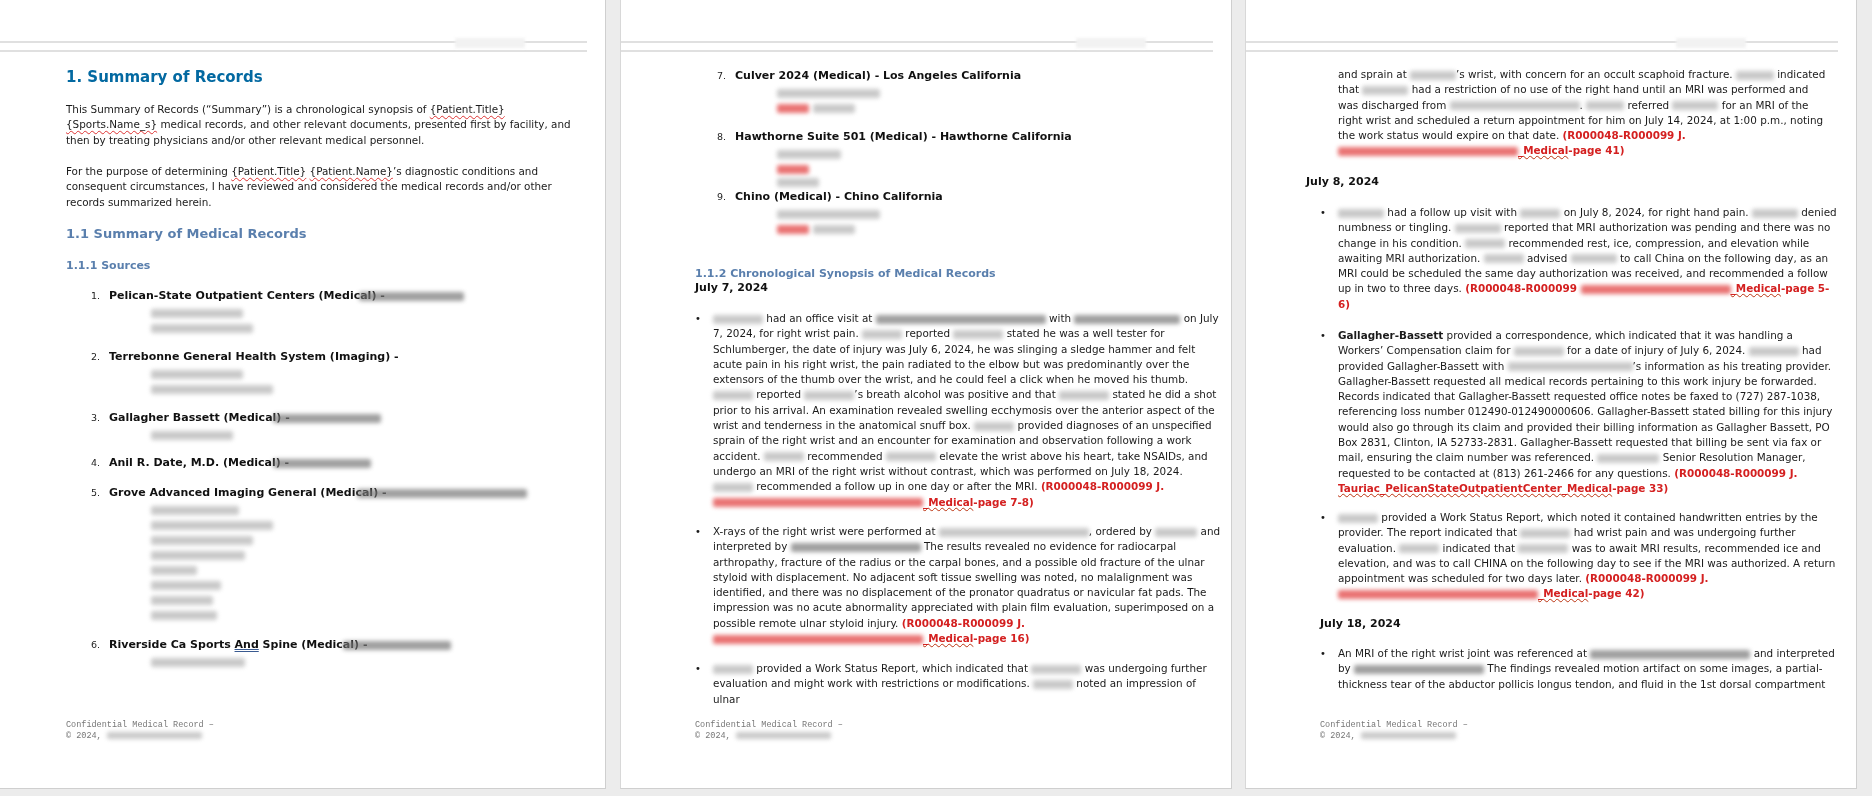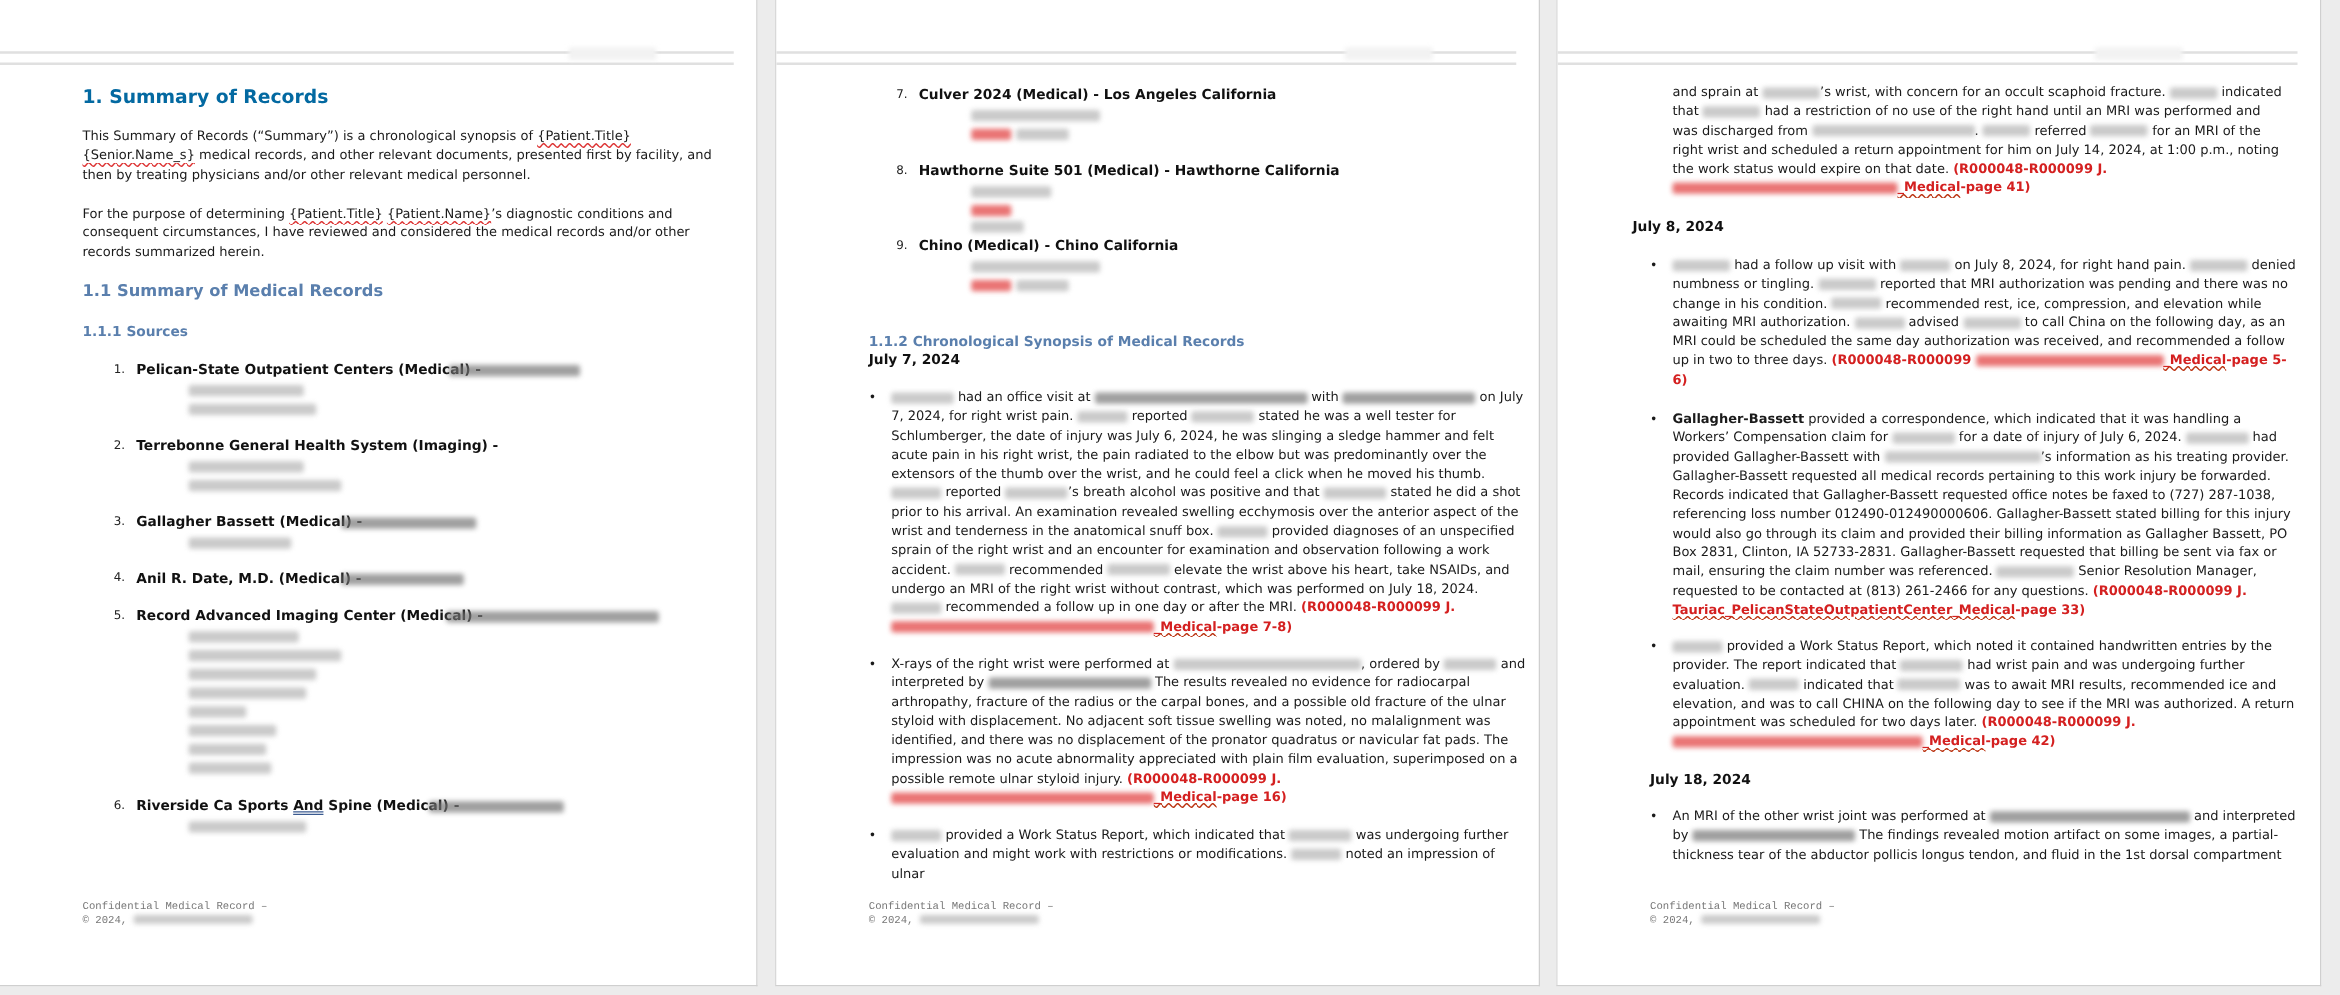--- a/index.html
+++ b/index.html
@@ -72,21 +72,21 @@
 </head>
 <body>
 
 <div class="page" id="page1">
   <div class="header-rule"></div>
   <div class="header-tag" style="left:455px"></div>
 
   <h1 class="sec" style="left:66px;top:68px">1. Summary of Records</h1>
 
   <p class="body" style="left:66px;top:102px;width:510px">
-    <span>This Summary of Records (“Summary”) is a chronological synopsis of </span><span class="tmpl">{Patient.Title}</span> <span class="tmpl">{Senior.Name_s}</span><span> medical records, and other relevant documents, presented first by facility, and then by treating physicians and/or other relevant medical personnel.</span>
+    <span>This Summary of Records (“Summary”) is a chronological synopsis of </span><span class="tmpl">{Patient.Title}</span> <span class="tmpl">{Sports.Name_s}</span><span> medical records, and other relevant documents, presented first by facility, and then by treating physicians and/or other relevant medical personnel.</span>
   </p>
 
   <p class="body" style="left:66px;top:164px;width:510px">
     <span>For the purpose of determining </span><span class="tmpl">{Patient.Title}</span> <span class="tmpl">{Patient.Name}</span><span>’s diagnostic conditions and consequent circumstances, I have reviewed and considered the medical records and/or other records summarized herein.</span>
   </p>
 
   <h2 class="sub" style="left:66px;top:226px">1.1 Summary of Medical Records</h2>
   <h3 class="subsub" style="left:66px;top:259px">1.1.1 Sources</h3>
 
   <div class="src-item" style="left:91px;top:289px">
@@ -118,21 +118,21 @@
   </div>
 
   <div class="src-item" style="left:91px;top:456px">
     <span class="src-num">4.</span>
     <span class="src-title">Anil R. Date, M.D. (Medical) -</span>
     <span class="redact dark" style="position:absolute;left:182px;top:3px;width:98px"></span>
   </div>
 
   <div class="src-item" style="left:91px;top:486px">
     <span class="src-num">5.</span>
-    <span class="src-title">Record Advanced Imaging Center (Medical) -</span>
+    <span class="src-title">Grove Advanced Imaging General (Medical) -</span>
     <span class="redact dark" style="position:absolute;left:266px;top:3px;width:170px"></span>
     <div class="src-people" style="top:17px">
       <span class="src-person"><span class="redact" style="width:88px"></span></span>
       <span class="src-person"><span class="redact" style="width:122px"></span></span>
       <span class="src-person"><span class="redact" style="width:102px"></span></span>
       <span class="src-person"><span class="redact" style="width:94px"></span></span>
       <span class="src-person"><span class="redact" style="width:46px"></span></span>
       <span class="src-person"><span class="redact" style="width:70px"></span></span>
       <span class="src-person"><span class="redact" style="width:62px"></span></span>
       <span class="src-person"><span class="redact" style="width:66px"></span></span>
@@ -229,20 +229,20 @@
 
   <div class="bul" style="left:92px;top:510px;width:500px">
     <span class="dot">•</span>
     <span class="redact" style="width:40px"></span><span> provided a Work Status Report, which noted it contained handwritten entries by the provider.  The report indicated that </span><span class="redact" style="width:50px"></span><span> had wrist pain and was undergoing further evaluation.  </span><span class="redact" style="width:40px"></span><span> indicated that </span><span class="redact" style="width:50px"></span><span> was to await MRI results, recommended ice and elevation, and was to call CHINA on the following day to see if the MRI was authorized.  A return appointment was scheduled for two days later.  </span><span class="cite"><span>(R000048-R000099 J.</span> <span class="redact red" style="width:200px"></span><span class="wav">_Medical</span><span>-page 42)</span></span>
   </div>
 
   <div class="date-h" style="left:74px;top:617px">July 18, 2024</div>
 
   <div class="bul" style="left:92px;top:646px;width:500px">
     <span class="dot">•</span>
-    <span>An MRI of the other wrist joint was performed at </span><span class="redact dark" style="width:160px"></span><span> and interpreted by </span><span class="redact dark" style="width:130px"></span><span>  The findings revealed motion artifact on some images, a partial-thickness tear of the abductor pollicis longus tendon, and fluid in the 1st dorsal compartment</span>
+    <span>An MRI of the right wrist joint was referenced at </span><span class="redact dark" style="width:160px"></span><span> and interpreted by </span><span class="redact dark" style="width:130px"></span><span>  The findings revealed motion artifact on some images, a partial-thickness tear of the abductor pollicis longus tendon, and fluid in the 1st dorsal compartment</span>
   </div>
 
   <div class="footer" style="left:74px;top:720px">
     <div>Confidential Medical Record –</div>
     <div><span>© 2024,</span> <span class="redact"></span></div>
   </div>
 </div>
 
 </body></html>

